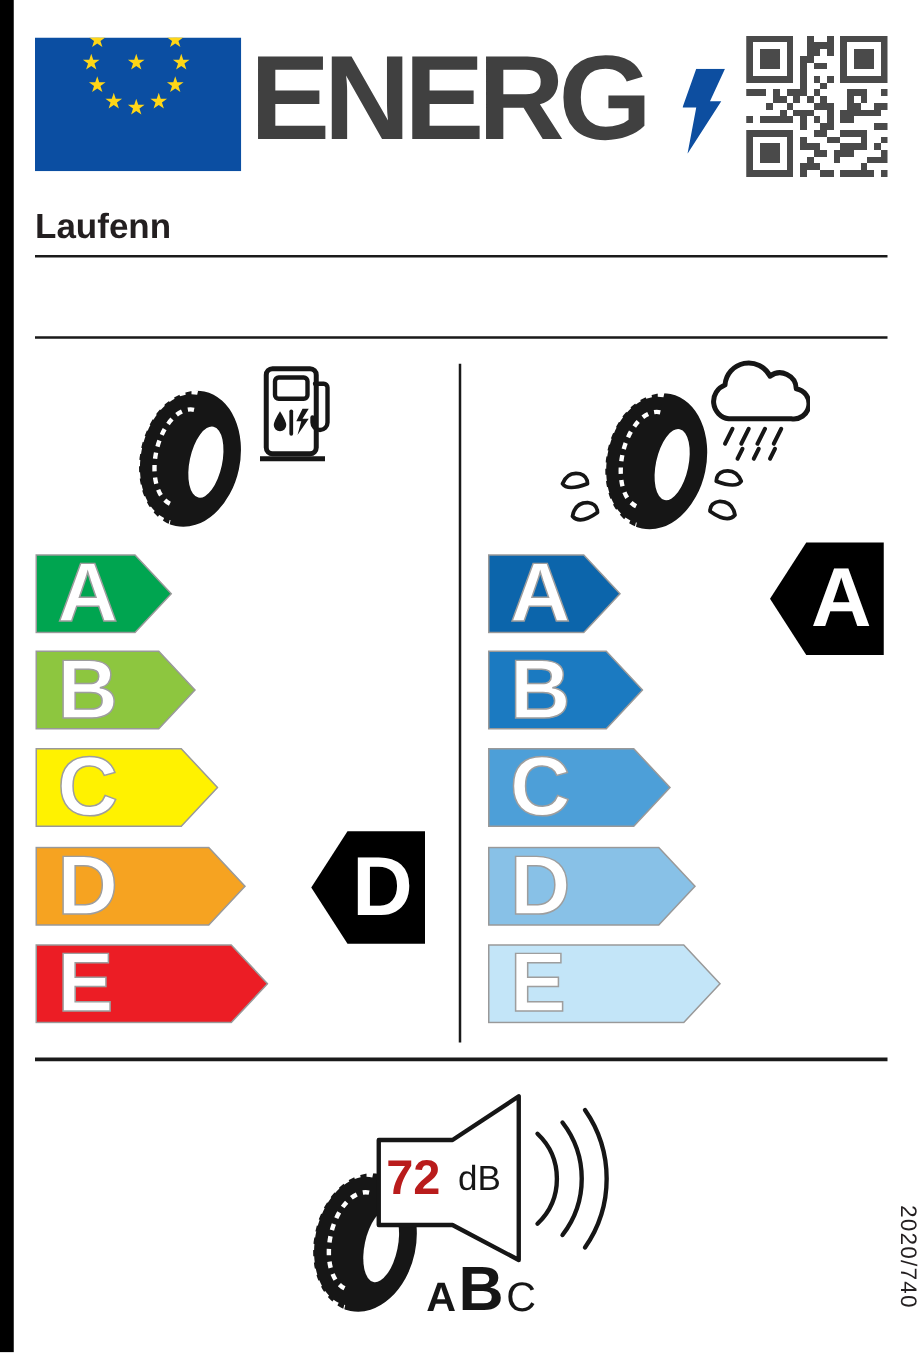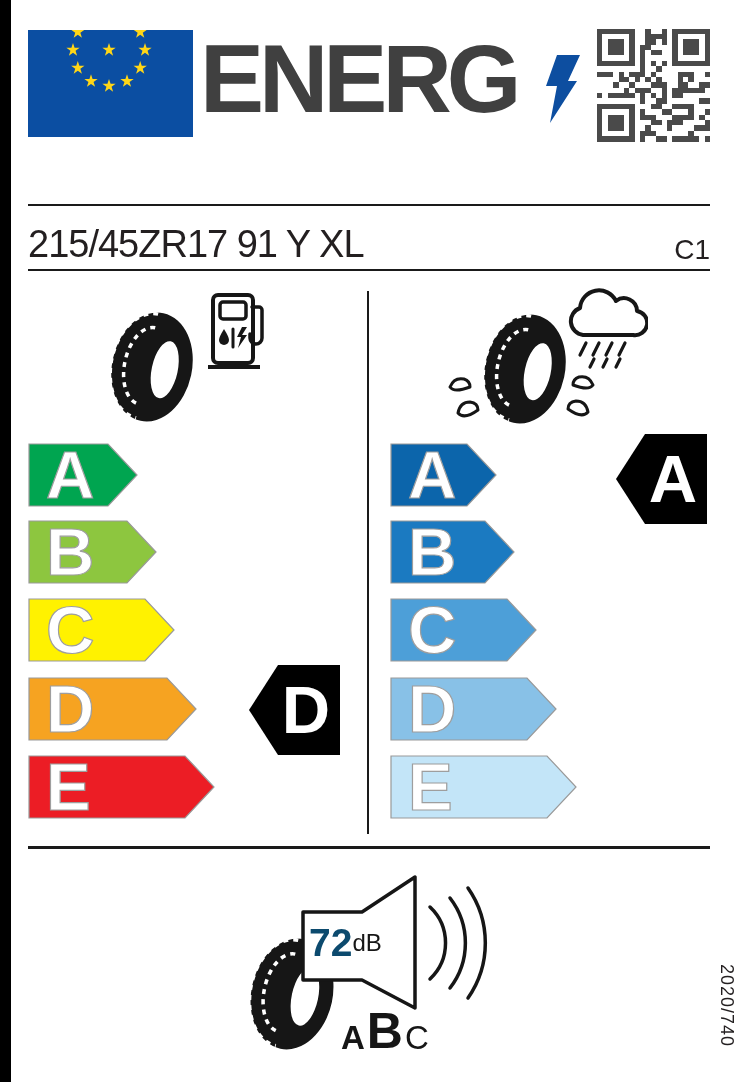--- a/index.html
+++ b/index.html
@@ -28,22 +28,22 @@
   .arrow{height:64px;left:28px;}
   .arrow.right{left:390px;}
   .arrow svg{position:absolute;left:0;top:0;}
   .arrow .lt{position:absolute;left:18px;top:0;width:60px;line-height:64px;font-size:67px;
              font-weight:700;color:#fff;-webkit-text-stroke:1.2px #9e9e9e;}
   .indicator{width:93px;height:92px;}
   .indicator .lt{position:absolute;left:26px;top:0;width:64px;text-align:center;
                  line-height:92px;font-size:67px;font-weight:700;color:#fff;}
   
   #dbbox{left:309px;top:915px;width:96px;height:56px;display:flex;align-items:center;}
-  #dbval{font-size:39px;font-weight:800;color:#0c4a6e;}
-  #dbunit{font-size:24px;font-weight:400;margin-left:0;color:#161616;}
+  #dbval{font-size:39px;font-weight:800;color:#b91c1c;}
+  #dbunit{font-size:28px;font-weight:400;margin-left:14px;color:#161616;}
   #abc{left:341px;top:1004px;height:50px;display:flex;align-items:flex-end;gap:2px;color:#161616;}
   #abc .a{font-size:33px;font-weight:600;line-height:1;}
   #abc .b{font-size:50px;font-weight:800;line-height:0.92;}
   #abc .c{font-size:33px;font-weight:400;line-height:1;}
   #reg{right:1px;top:964px;height:92px;writing-mode:vertical-rl;font-size:18px;
        letter-spacing:1px;color:#231f20;}
 </style>
 </head>
 <body>
 
@@ -288,27 +288,24 @@
       <rect x="12" y="20" width="1" height="1" fill="#4a4a4a"></rect>
       <rect x="14" y="20" width="1" height="1" fill="#4a4a4a"></rect>
       <rect x="15" y="20" width="1" height="1" fill="#4a4a4a"></rect>
       <rect x="16" y="20" width="1" height="1" fill="#4a4a4a"></rect>
       <rect x="17" y="20" width="1" height="1" fill="#4a4a4a"></rect>
       <rect x="18" y="20" width="1" height="1" fill="#4a4a4a"></rect>
       <rect x="20" y="20" width="1" height="1" fill="#4a4a4a"></rect>
     </svg>
 
   <div class="abs row" id="brandrow">
+    <span id="brand">Laufenn</span>
   </div>
   <div class="abs hrule" id="rule1"></div>
 
-  <div class="abs row" id="sizerow">
-    <span id="tiresize">215/45ZR17 91 Y XL</span>
-    <span id="tireclass">C1</span>
-  </div>
   <div class="abs hrule" id="rule2"></div>
 
   <div class="abs" id="divider"></div>
 
   <svg width="0" height="0" style="position:absolute">
     <symbol id="tireSym" viewBox="0 0 90 115">
       <g transform="rotate(12 45 57)">
         <ellipse cx="45" cy="57" rx="40" ry="55" fill="#161616"></ellipse>
         <path d="M40,4 A36,53 0 0 0 40,110" fill="none" stroke="#fff" stroke-width="3.5" stroke-dasharray="5 5"></path>
         <path d="M40,18 A22,38 0 0 0 40,96" fill="none" stroke="#fff" stroke-width="3.5" stroke-dasharray="5 5"></path>

